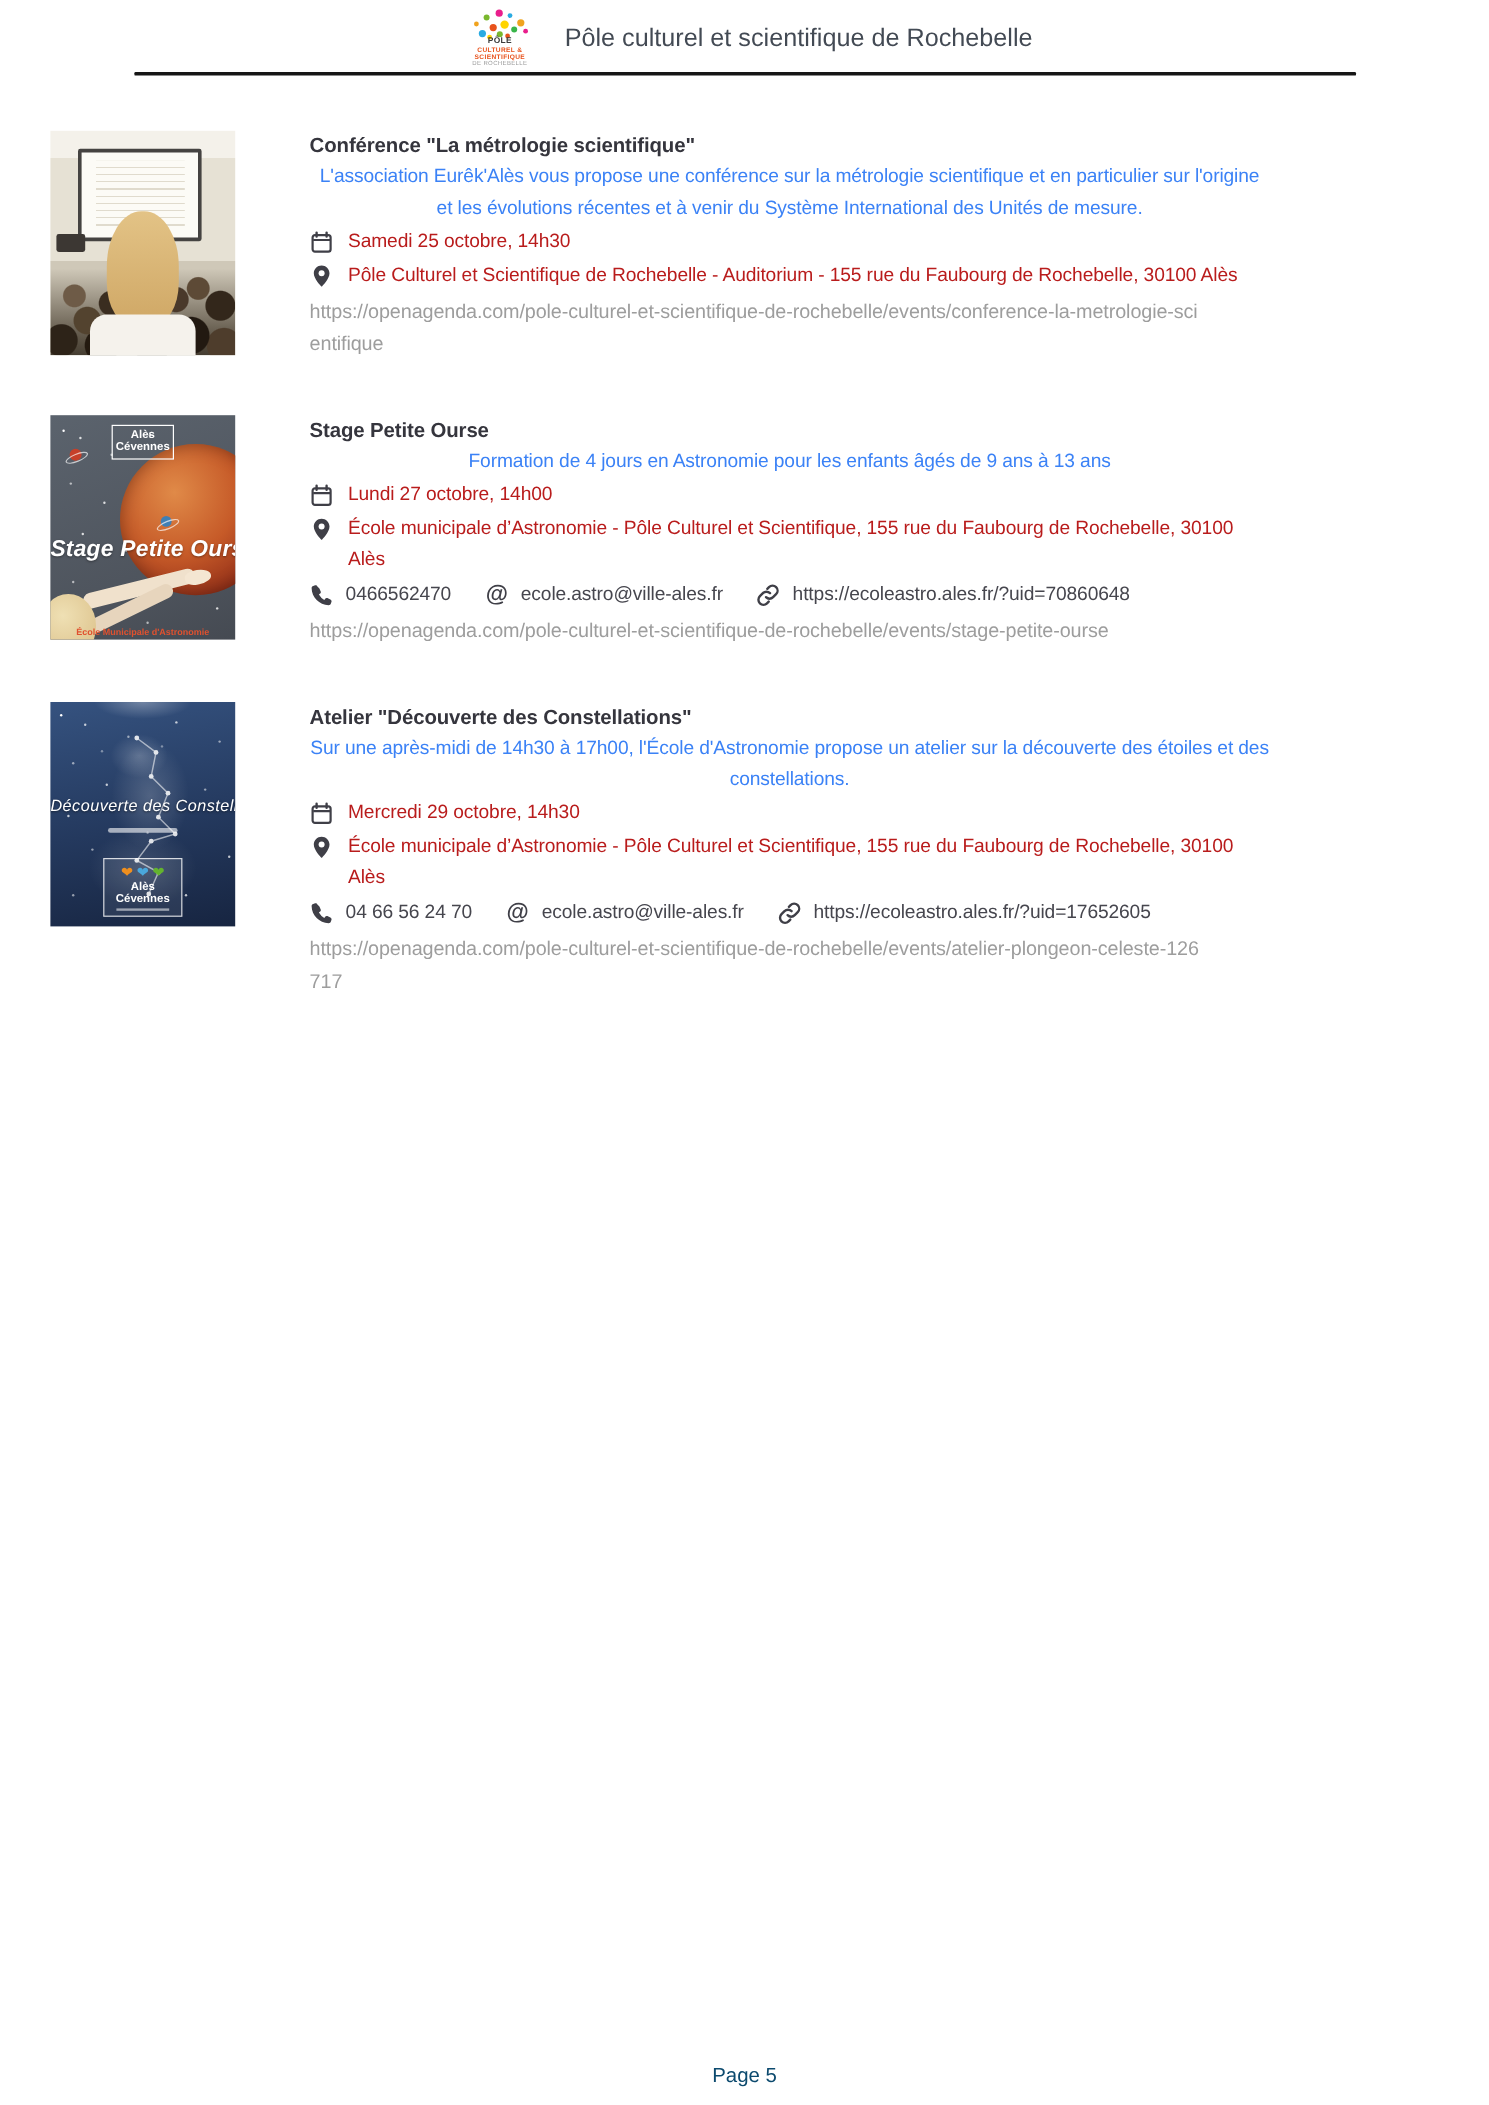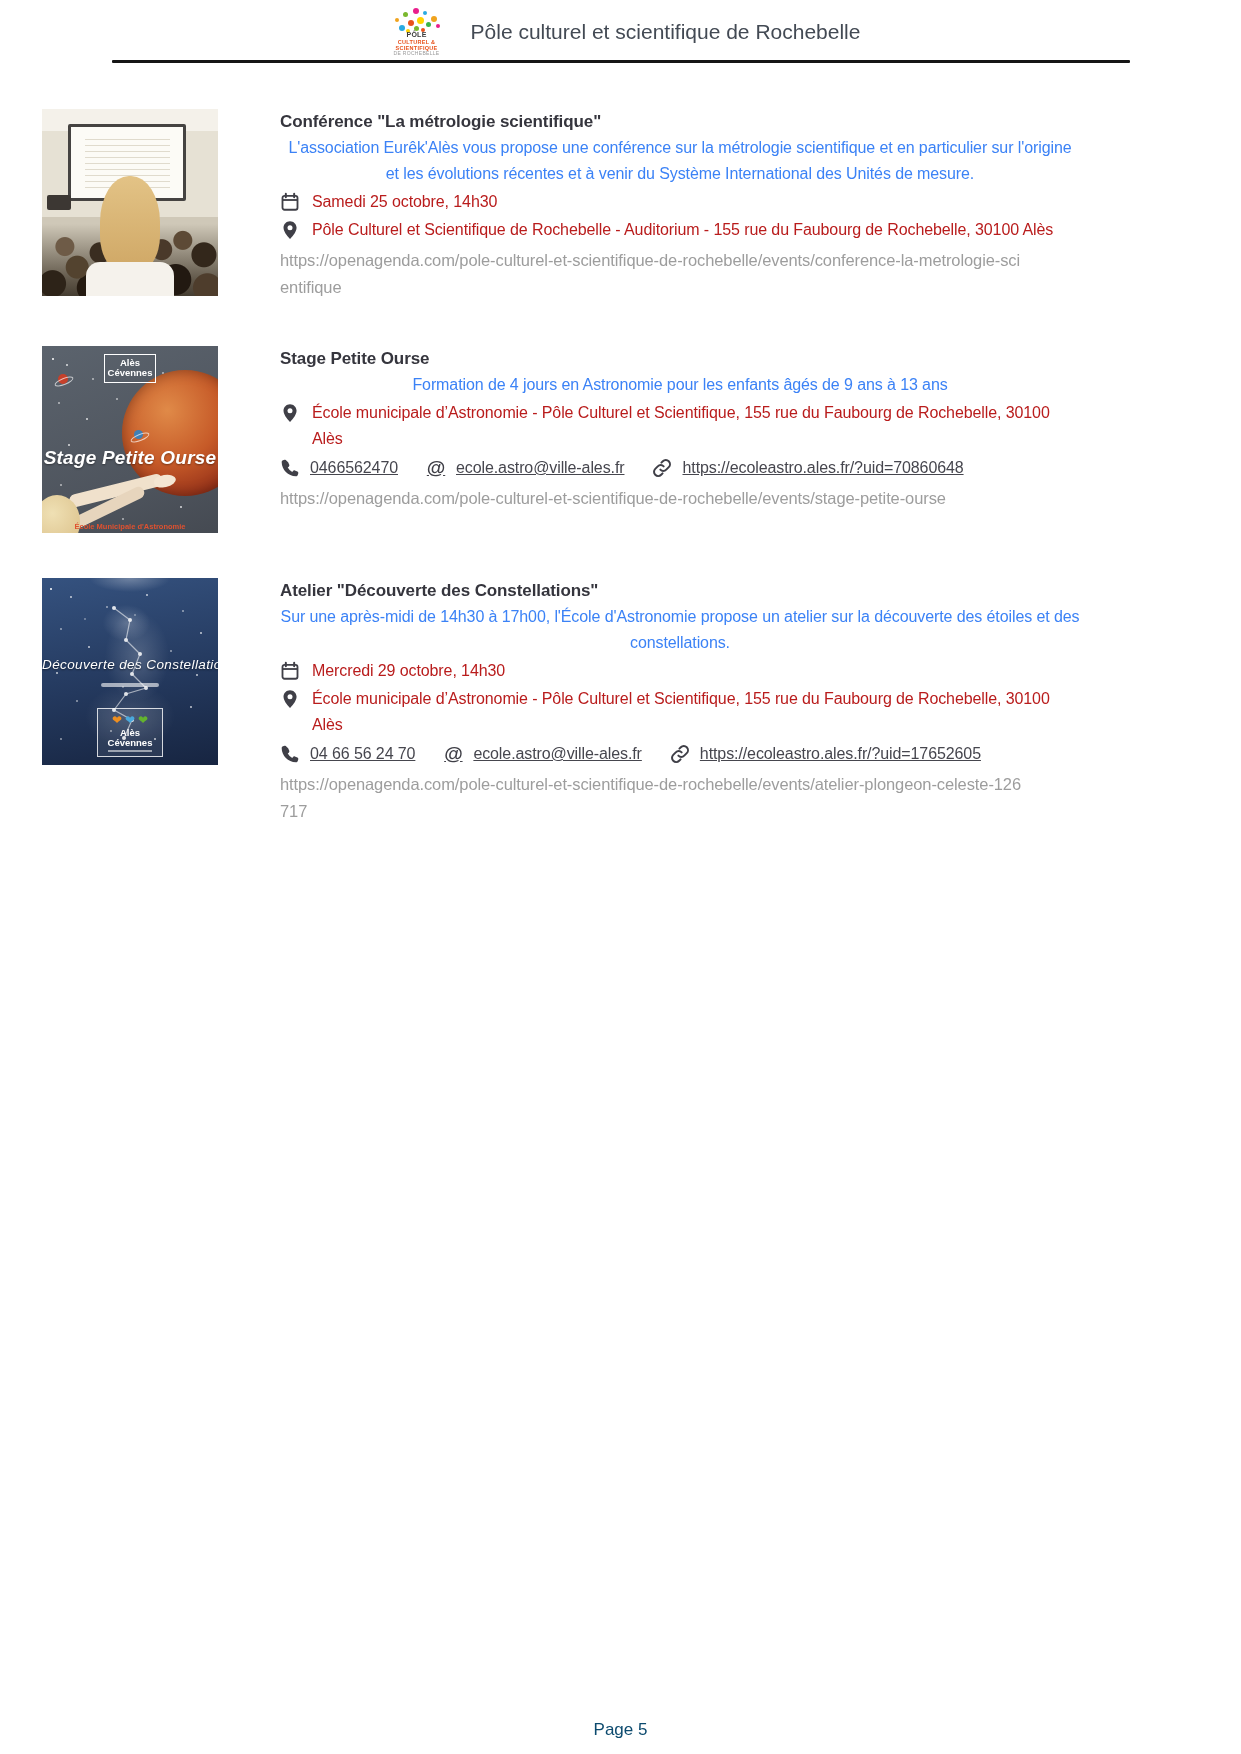--- a/index.html
+++ b/index.html
@@ -33,32 +33,32 @@
   .header-title { font-size: 21px; color: #434a54; }
   .header-rule {
     width: 1018px; height: 3px; margin: 4px auto 0 auto;
     background: #161616; border-radius: 1px;
   }
 
   
   .events { margin: 46px 0 0 42px; }
   .event { display: flex; align-items: flex-start; margin-bottom: 45px; }
   .thumb {
-    position: relative; width: 176px; height: 187px;
+    position: relative; width: 154px; height: 187px;
     flex: 0 0 auto; margin-right: 62px; overflow: hidden;
   }
   .event-content { width: 800px; font-size: 16px; line-height: 26px; letter-spacing: -0.1px; }
   .event-title { font-size: 17px; font-weight: 700; color: #35353d; line-height: 26px; }
   .event-desc { color: #3b82f6; text-align: center; }
   .meta-row { display: flex; align-items: flex-start; margin-top: 2px; }
   .meta-icon { width: 20px; height: 20px; flex: 0 0 auto; margin: 3px 12px 0 0; color: #3f3f47; }
   .meta-icon svg { width: 100%; height: 100%; display: block; }
   .meta-text { max-width: 742px; color: #b91c1c; }
   .contact-row { display: flex; align-items: center; gap: 28px; margin-top: 3px; }
-  .contact-item { display: inline-flex; align-items: center; gap: 10px; text-decoration: underline; }
+  .contact-item { display: inline-flex; align-items: center; gap: 10px; }
   .contact-item .meta-icon { margin: 0; }
   .at-glyph { font-size: 19px; font-weight: 700; color: #3f3f47; line-height: 20px; width: 20px; text-align: center; }
   .event-url {
     margin-top: 4px; max-width: 742px;
     color: #9d9d9d; font-size: 16.5px; line-height: 27px;
     overflow-wrap: anywhere; word-break: break-all;
   }
 
   
   .thumb-conference { background: linear-gradient(#f4f1ea 0 12%, #e6e1d4 12% 58%, #cfc8b8 58% 100%); }
@@ -270,20 +270,30 @@
         <div class="to-arm1"></div>
         <div class="to-arm2"></div>
         <div class="to-hand"></div>
         <div class="to-head"></div>
         <div class="to-title">Stage Petite Ourse</div>
         <div class="to-caption">École Municipale d'Astronomie</div>
       </div>
       <div class="event-content">
         <div class="event-title">Stage Petite Ourse</div>
         <div class="event-desc">Formation de 4 jours en Astronomie pour les enfants âgés de 9 ans à 13 ans</div>
+        <div class="meta-row">
+          <span class="meta-icon">
+            <svg viewBox="0 0 24 24">
+                <path d="M7 2.2v4M17 2.2v4" stroke="currentColor" stroke-width="2.4" stroke-linecap="round" fill="none"></path>
+                <rect x="3" y="4.7" width="18" height="16.6" rx="2.4" fill="none" stroke="currentColor" stroke-width="2.2"></rect>
+                <path d="M3.6 9.6h16.8" stroke="currentColor" stroke-width="2.2"></path>
+              </svg>
+          </span>
+          <span class="meta-text">Lundi 27 octobre, 14h00</span>
+        </div>
         <div class="meta-row">
           <span class="meta-icon">
             <svg viewBox="0 0 24 24">
                 <path fill="currentColor" d="M12 1.5C7.7 1.5 4.2 5 4.2 9.3c0 5.6 7 12.6 7.3 12.9.3.3.8.3 1.1 0 .3-.3 7.3-7.3 7.3-12.9C19.8 5 16.3 1.5 12 1.5z"></path>
                 <circle cx="12" cy="9.3" r="3" fill="#fff"></circle>
               </svg>
           </span>
           <span class="meta-text">École municipale d’Astronomie - Pôle Culturel et Scientifique, 155 rue du Faubourg de Rochebelle, 30100 Alès</span>
         </div>
         <div class="contact-row">

